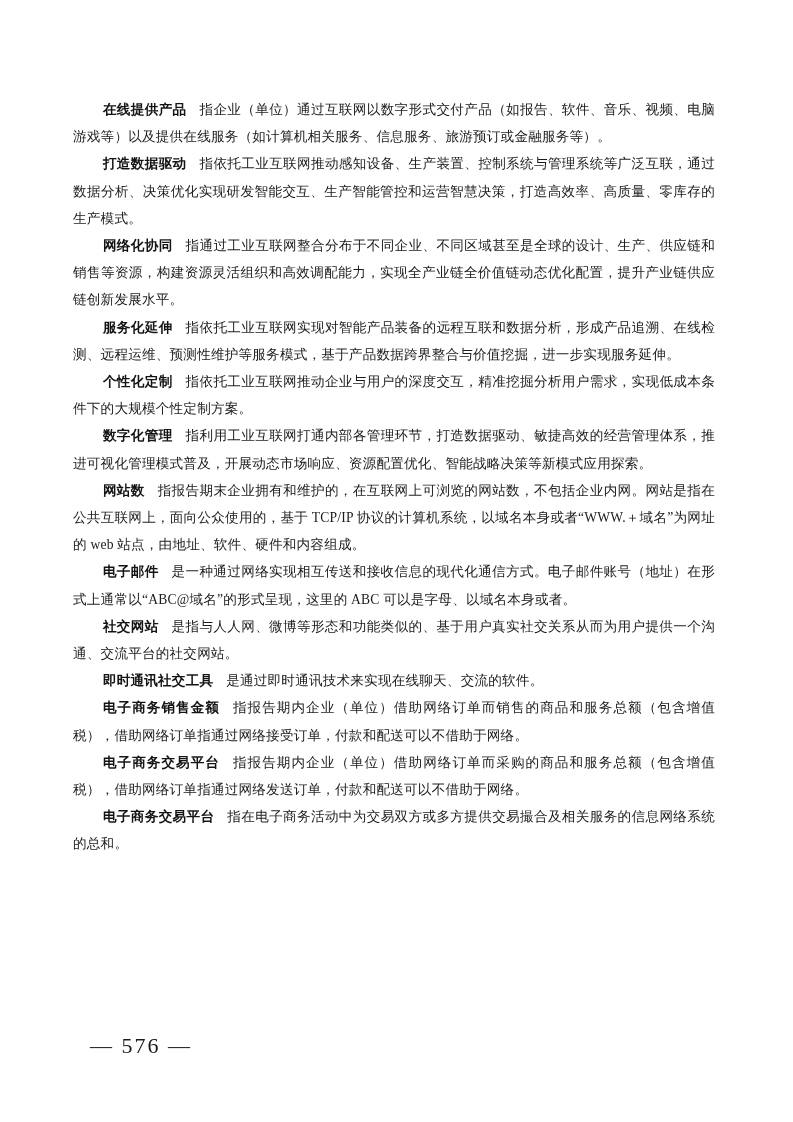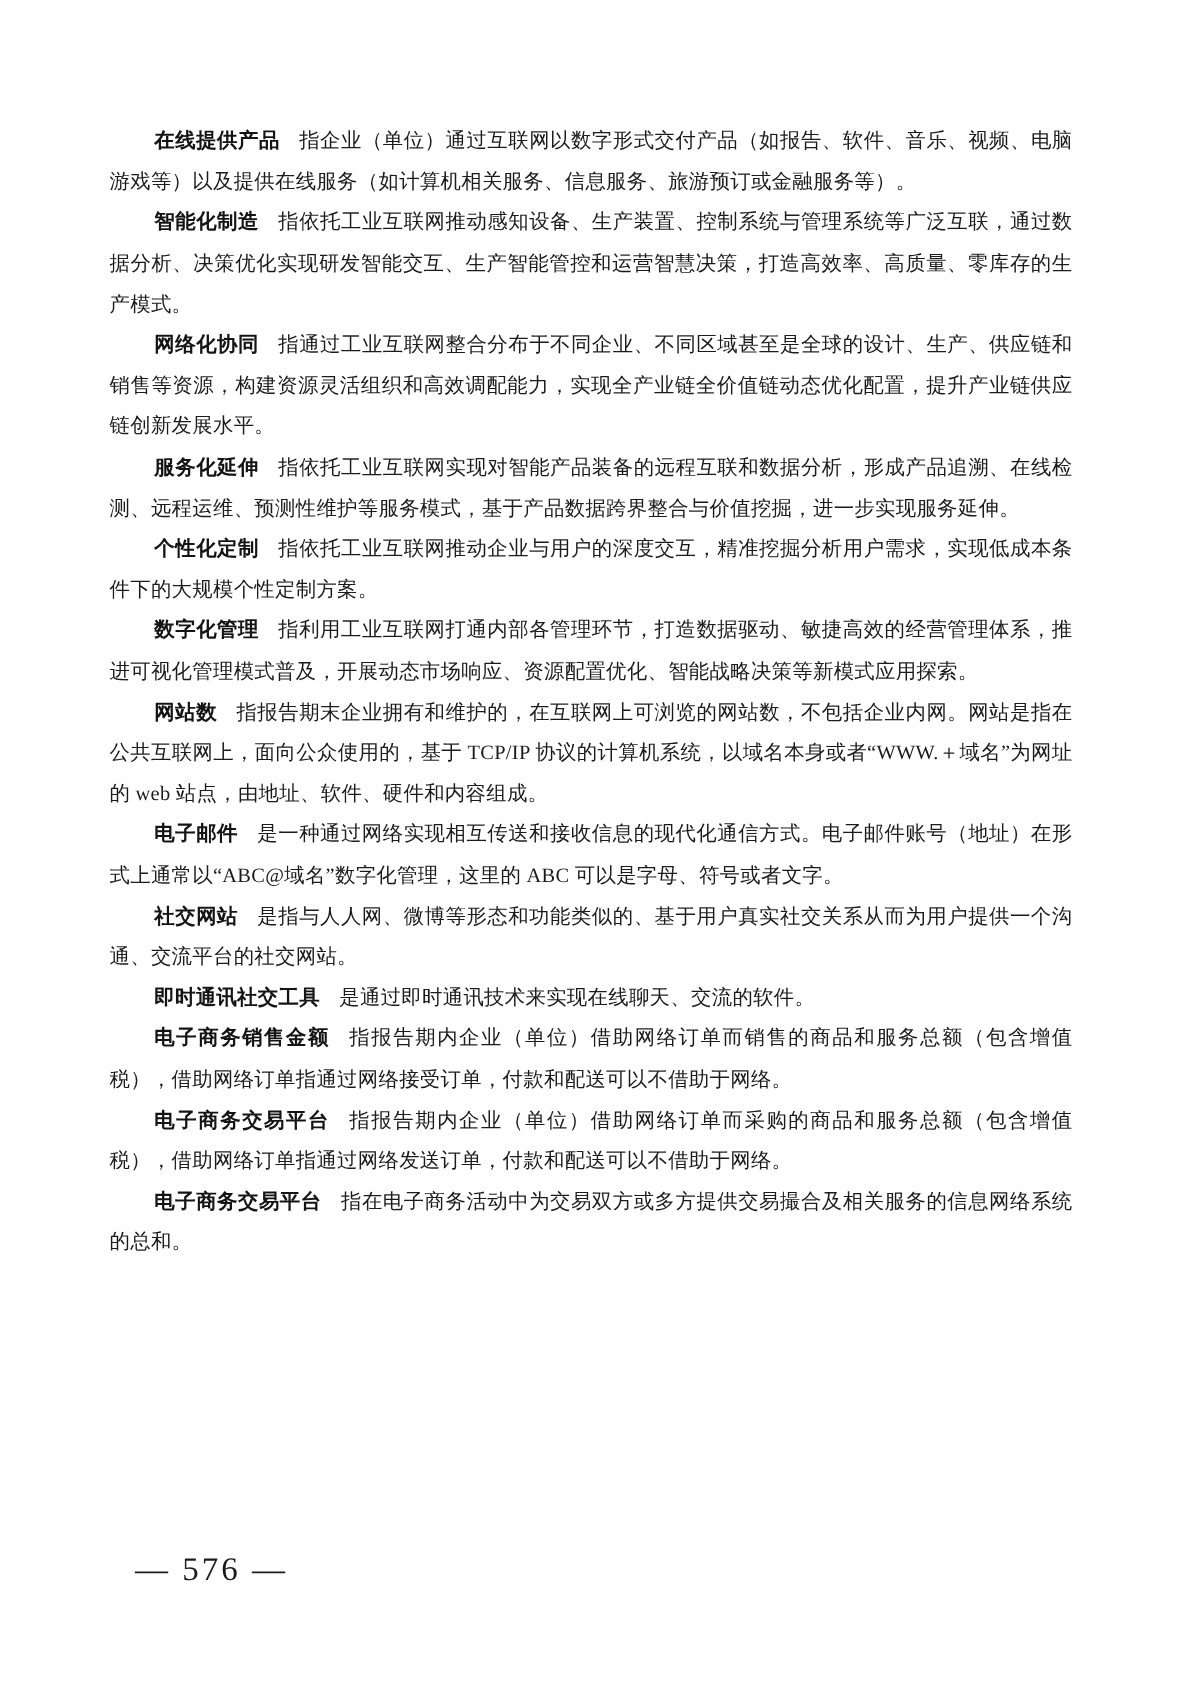--- a/index.html
+++ b/index.html
@@ -11,21 +11,21 @@
     position: relative;
     width: 793px;
     height: 1122px;
     background: #ffffff;
     overflow: hidden;
     font-family: "Liberation Serif", "DejaVu Serif", serif;
   }
   .content {
     position: absolute;
     left: 73px;
-    top: 80px;
+    top: 96px;
     width: 642px;
   }
   .para {
     margin: 0;
     padding: 0;
     font-size: 13.6px;
     line-height: 27.2px;
     color: #1b1b1b;
     text-align: justify;
     text-justify: inter-ideograph;
@@ -54,34 +54,34 @@
 </style>
 </head>
 <body>
 
 <div class="page">
   <div class="content">
 
     <p class="para"><span class="term">在线提供产品</span><span class="def">指企业（单位）通过互联网以数字形式交付产品（如报告、软件、音乐、视频、电脑游戏等）以及提供在线服务（如计算机相关服务、信息服务、旅游预订或金融服务等）。</span></p>
 
 
-    <p class="para"><span class="term">智能化制造</span><span class="def">指依托工业互联网推动感知设备、生产装置、控制系统与管理系统等广泛互联，通过数据分析、决策优化实现研发智能交互、生产智能管控和运营智慧决策，打造高效率、高质量、零库存的生产模式。</span></p>
+    <p class="para"><span class="term">打造数据驱动</span><span class="def">指依托工业互联网推动感知设备、生产装置、控制系统与管理系统等广泛互联，通过数据分析、决策优化实现研发智能交互、生产智能管控和运营智慧决策，打造高效率、高质量、零库存的生产模式。</span></p>
 
     <p class="para"><span class="term">网络化协同</span><span class="def">指通过工业互联网整合分布于不同企业、不同区域甚至是全球的设计、生产、供应链和销售等资源，构建资源灵活组织和高效调配能力，实现全产业链全价值链动态优化配置，提升产业链供应链创新发展水平。</span></p>
 
     <p class="para"><span class="term">服务化延伸</span><span class="def">指依托工业互联网实现对智能产品装备的远程互联和数据分析，形成产品追溯、在线检测、远程运维、预测性维护等服务模式，基于产品数据跨界整合与价值挖掘，进一步实现服务延伸。</span></p>
 
     <p class="para"><span class="term">个性化定制</span><span class="def">指依托工业互联网推动企业与用户的深度交互，精准挖掘分析用户需求，实现低成本条件下的大规模个性定制方案。</span></p>
 
     <p class="para"><span class="term">数字化管理</span><span class="def">指利用工业互联网打通内部各管理环节，打造数据驱动、敏捷高效的经营管理体系，推进可视化管理模式普及，开展动态市场响应、资源配置优化、智能战略决策等新模式应用探索。</span></p>
 
     <p class="para"><span class="term">网站数</span><span class="def">指报告期末企业拥有和维护的，在互联网上可浏览的网站数，不包括企业内网。网站是指在公共互联网上，面向公众使用的，基于 TCP/IP 协议的计算机系统，以域名本身或者“WWW.＋域名”为网址的 web 站点，由地址、软件、硬件和内容组成。</span></p>
 
 
-    <p class="para"><span class="term">电子邮件</span><span class="def">是一种通过网络实现相互传送和接收信息的现代化通信方式。电子邮件账号（地址）在形式上通常以“ABC@域名”数字化管理，这里的 ABC 可以是字母、符号或者文字。</span></p>
+    <p class="para"><span class="term">电子邮件</span><span class="def">是一种通过网络实现相互传送和接收信息的现代化通信方式。电子邮件账号（地址）在形式上通常以“ABC@域名”的形式呈现，这里的 ABC 可以是字母、以域名本身或者。</span></p>
 
     <p class="para"><span class="term">社交网站</span><span class="def">是指与人人网、微博等形态和功能类似的、基于用户真实社交关系从而为用户提供一个沟通、交流平台的社交网站。</span></p>
 
     <p class="para"><span class="term">即时通讯社交工具</span><span class="def">是通过即时通讯技术来实现在线聊天、交流的软件。</span></p>
 
     <p class="para"><span class="term">电子商务销售金额</span><span class="def">指报告期内企业（单位）借助网络订单而销售的商品和服务总额（包含增值税），借助网络订单指通过网络接受订单，付款和配送可以不借助于网络。</span></p>
 
     <p class="para"><span class="term">电子商务交易平台</span><span class="def">指报告期内企业（单位）借助网络订单而采购的商品和服务总额（包含增值税），借助网络订单指通过网络发送订单，付款和配送可以不借助于网络。</span></p>
 
     <p class="para"><span class="term">电子商务交易平台</span><span class="def">指在电子商务活动中为交易双方或多方提供交易撮合及相关服务的信息网络系统的总和。</span></p>

